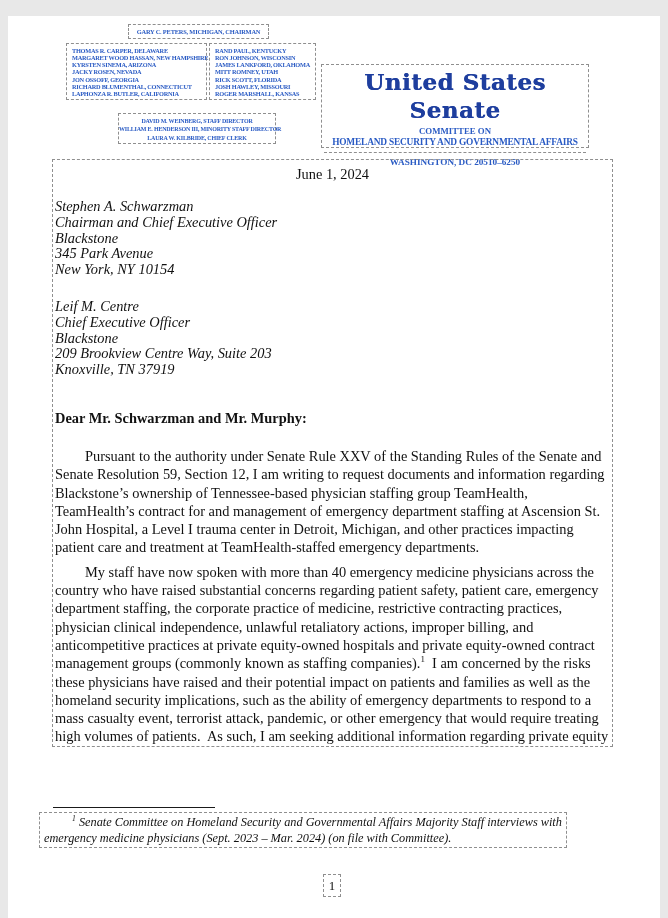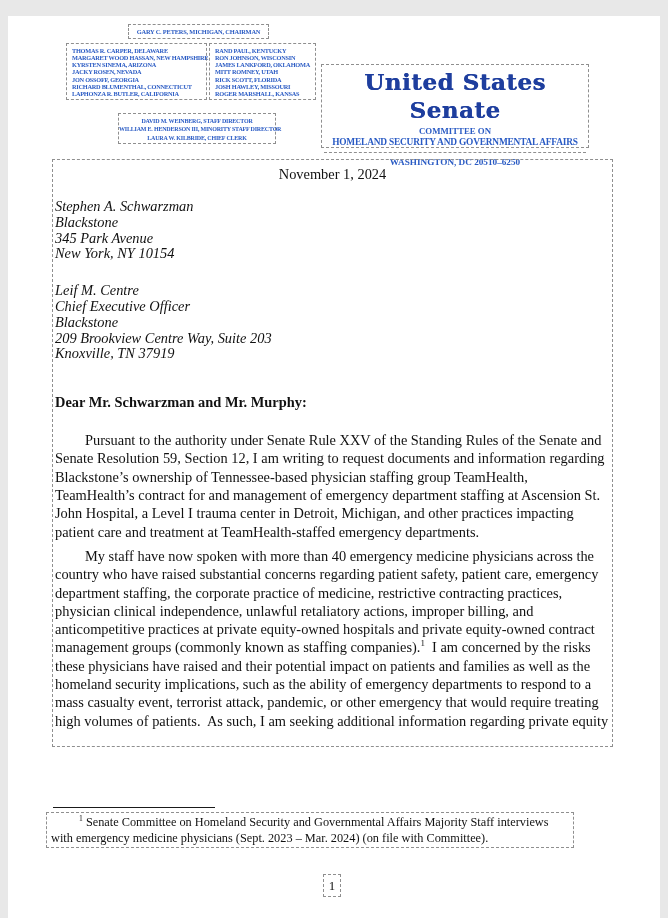--- a/index.html
+++ b/index.html
@@ -86,22 +86,23 @@
     font-size: 0.62em;
     line-height: 0;
   }
   
   .footnote-sep {
     position: absolute;
     left: 45px; top: 791px; width: 162px; height: 0;
     border-top: 1.4px solid #1a1a1a;
   }
   .footnote-box {
-    left: 38px; top: 796px; width: 528px; height: 36px;
+    left: 31px; top: 796px; width: 528px; height: 36px;
     padding: 1px 4px;
+    font-style: italic;
   }
   .footnote-text {
     font-size: 12.3px; line-height: 16px;
     text-indent: 28px;
     white-space: pre-wrap;
   }
   
   .pagenum-box {
     left: 315px; top: 858px; width: 18px; height: 23px;
     display: flex; align-items: center; justify-content: center;
@@ -142,24 +143,25 @@
   </div>
 
   <div class="dashed-box senate-box">
     <div class="senate-title">United States Senate</div>
     <div class="committee-line1 blue-sans">COMMITTEE ON</div>
     <div class="committee-line2 blue-sans">HOMELAND SECURITY AND GOVERNMENTAL AFFAIRS</div>
     <div class="washington-strip blue-sans">WASHINGTON, DC 20510–6250</div>
   </div>
 
   <div class="dashed-box body-box">
-    <div class="date-line">November 1, 2024</div>
+    <div class="date-line">June 1, 2024</div>
 
     <div class="addr-block">
       <div>Stephen A. Schwarzman</div>
+      <div>Chairman and Chief Executive Officer</div>
       <div>Blackstone</div>
       <div>345 Park Avenue</div>
       <div>New York, NY 10154</div>
     </div>
 
     <div class="addr-block second">
       <div>Leif M. Centre</div>
       <div>Chief Executive Officer</div>
       <div>Blackstone</div>
       <div>209 Brookview Centre Way, Suite 203</div>

